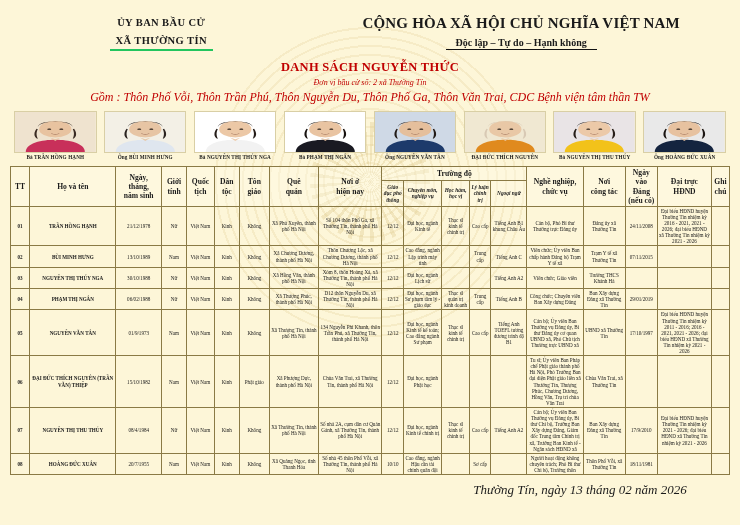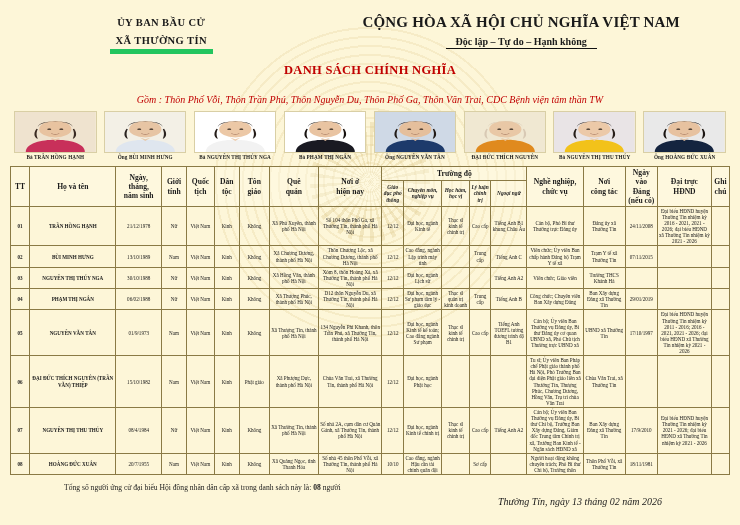--- a/index.html
+++ b/index.html
@@ -23,35 +23,35 @@
   }
   .watermark:after{
     content:""; position:absolute; left:50%; top:50%; width:120px;height:120px;
     transform:translate(-50%,-50%);
     border-radius:50%;
     background: repeating-conic-gradient(from 0deg, rgba(201,168,86,.28) 0 4deg, rgba(253,246,216,0) 4deg 11deg);
   }
   .page { position:relative; z-index:1; padding: 8px 10px 0 10px; }
 
   
-  .top-head { display:flex; align-items:flex-start;font-family:Liberation Serif, serif; }
+  .top-head { display:flex; align-items:center;font-family:Liberation Serif, serif; }
   .head-left { width: 42%; text-align:center; padding-top:8px; }
   .head-right { width: 58%; text-align:center; padding-top:6px; }
   .head-left .l1, .head-left .l2 {
     font-weight:bold; font-size:10.5px; letter-spacing:.4px; line-height:1.35;
   }
-  .head-left .l2 { display:inline-block; border-bottom:5px solid #22c55e; padding:0 6px 1px; }
+  .head-left .l2 { display:inline-block; border-bottom:2px solid #22c55e; padding:0 6px 1px; }
   .head-right .r1 { font-weight:bold; font-size:15px; letter-spacing:.2px; }
   .head-right .r2 { font-weight:bold; font-size:10px; display:inline-block; border-bottom:1px solid #111; padding:0 10px 1px; margin-top:2px;}
 
   .title-block { text-align:center; margin-top:9px; }
   .title-1 { color:#c00000; font-weight:bold; font-size:12.5px; letter-spacing:.3px; }
   .title-2 { color:#c00000; font-weight:bold; font-size:13.5px; letter-spacing:.1px; margin-top:2px; }
   .subtitle-1 { color:#c00000; font-style:italic; font-size:8px; margin-top:3px; }
-  .subtitle-2 { color:#c00000; font-style:italic; font-size:10px; margin-top:16px; }
+  .subtitle-2 { color:#c00000; font-style:italic; font-size:12px; margin-top:3px; }
 
   
   .photos { display:flex; justify-content:space-between; margin-top:6px; padding:0 4px; }
   .cand { width: 11.6%; text-align:center; }
   .photo {
     width:100%; height:42px; border:1px solid #d9cfa5;
     display:block; overflow:hidden; background:#f6efd6;
   }
   .cand-name { font-size:5.2px; font-weight:bold; margin-top:2px; line-height:1.15; letter-spacing:.1px;}
 
@@ -77,42 +77,43 @@
   col.c-gd{width:3.6%}   col.c-cm{width:6.4%}   col.c-hh{width:4.6%}
   col.c-ll{width:3.6%}   col.c-nn{width:6.0%}   col.c-nghe{width:9.4%}
   col.c-ct{width:7.0%}   col.c-vd{width:5.4%}   col.c-db{width:9.0%}
   col.c-gc{width:3.0%}
 
   
   .totals { margin-top:7px; padding-left:54px; font-size:7.6px; line-height:1.6; }
   .totals b { font-weight:bold; }
   .sign-wrap { display:flex; justify-content:flex-end; margin-top:2px; }
   .sign { width:300px; text-align:center; position:relative; }
-  .sign .place { font-style:italic; font-size:10px; }
+  .sign .place { font-style:italic; font-size:13px; }
 </style>
 </head>
 <body>
 
 <div class="watermark"></div>
 
 <div class="page">
 
   <div class="top-head">
     <div class="head-left">
       <div class="l1">ỦY BAN BẦU CỬ</div>
       <div class="l2">XÃ THƯỜNG TÍN</div>
     </div>
     <div class="head-right">
       <div class="r1">CỘNG HÒA XÃ HỘI CHỦ NGHĨA VIỆT NAM</div>
       <div class="r2">Độc lập – Tự do – Hạnh không</div>
     </div>
   </div>
 
   <div class="title-block">
-    <div class="title-1">DANH SÁCH CHÍNH NGHĨA</div>
+    <div class="title-1">DANH SÁCH NGUYỄN THỨC</div>
+    <div class="subtitle-1">Đơn vị bầu cử số: 2 xã Thường Tín</div>
     <div class="subtitle-2">Gồm : Thôn Phố Vỗi, Thôn Trần Phú, Thôn Nguyễn Du, Thôn Phố Ga, Thôn Văn Trai, CDC Bệnh viện tâm thần TW</div>
   </div>
 
   <div class="photos" id="photo-strip">
       <div class="cand">
   <svg class="photo" viewBox="0 0 60 72" preserveAspectRatio="none">
     <rect x="0" y="0" width="60" height="72" fill="#efe3cf"></rect>
     <path d="M8 72 C8 56 20 50 30 50 C40 50 52 56 52 72 Z" fill="#c8305a"></path>
     <ellipse cx="30" cy="31" rx="12" ry="15" fill="#e8c3a0"></ellipse>
     <path d="M17 28 C17 14 43 14 43 28 C43 22 40 17 30 17 C20 17 17 22 17 28 Z" fill="#3a2b22"></path>
@@ -446,25 +447,20 @@
           <td>Người hoạt động không chuyên trách; Phó Bí thư Chi bộ, Trưởng thôn</td>
           <td>Thôn Phố Vỗi, xã Thường Tín</td>
           <td class="date">18/11/1981</td>
           <td></td>
           <td></td>
         </tr>
       </tbody>
   </table>
 
   <div class="totals">
-    <div>
-      <span>Tổng số người ứng cử đại biểu Hội đồng nhân dân cấp xã trong danh sách này là:</span>
-      <b>08</b>
-      <span>người</span>
-    </div>
   </div>
 
   <div class="sign-wrap">
     <div class="sign">
       <div class="place">Thường Tín, ngày 13 tháng 02 năm 2026</div>
 
     </div>
   </div>
 
 </div>

